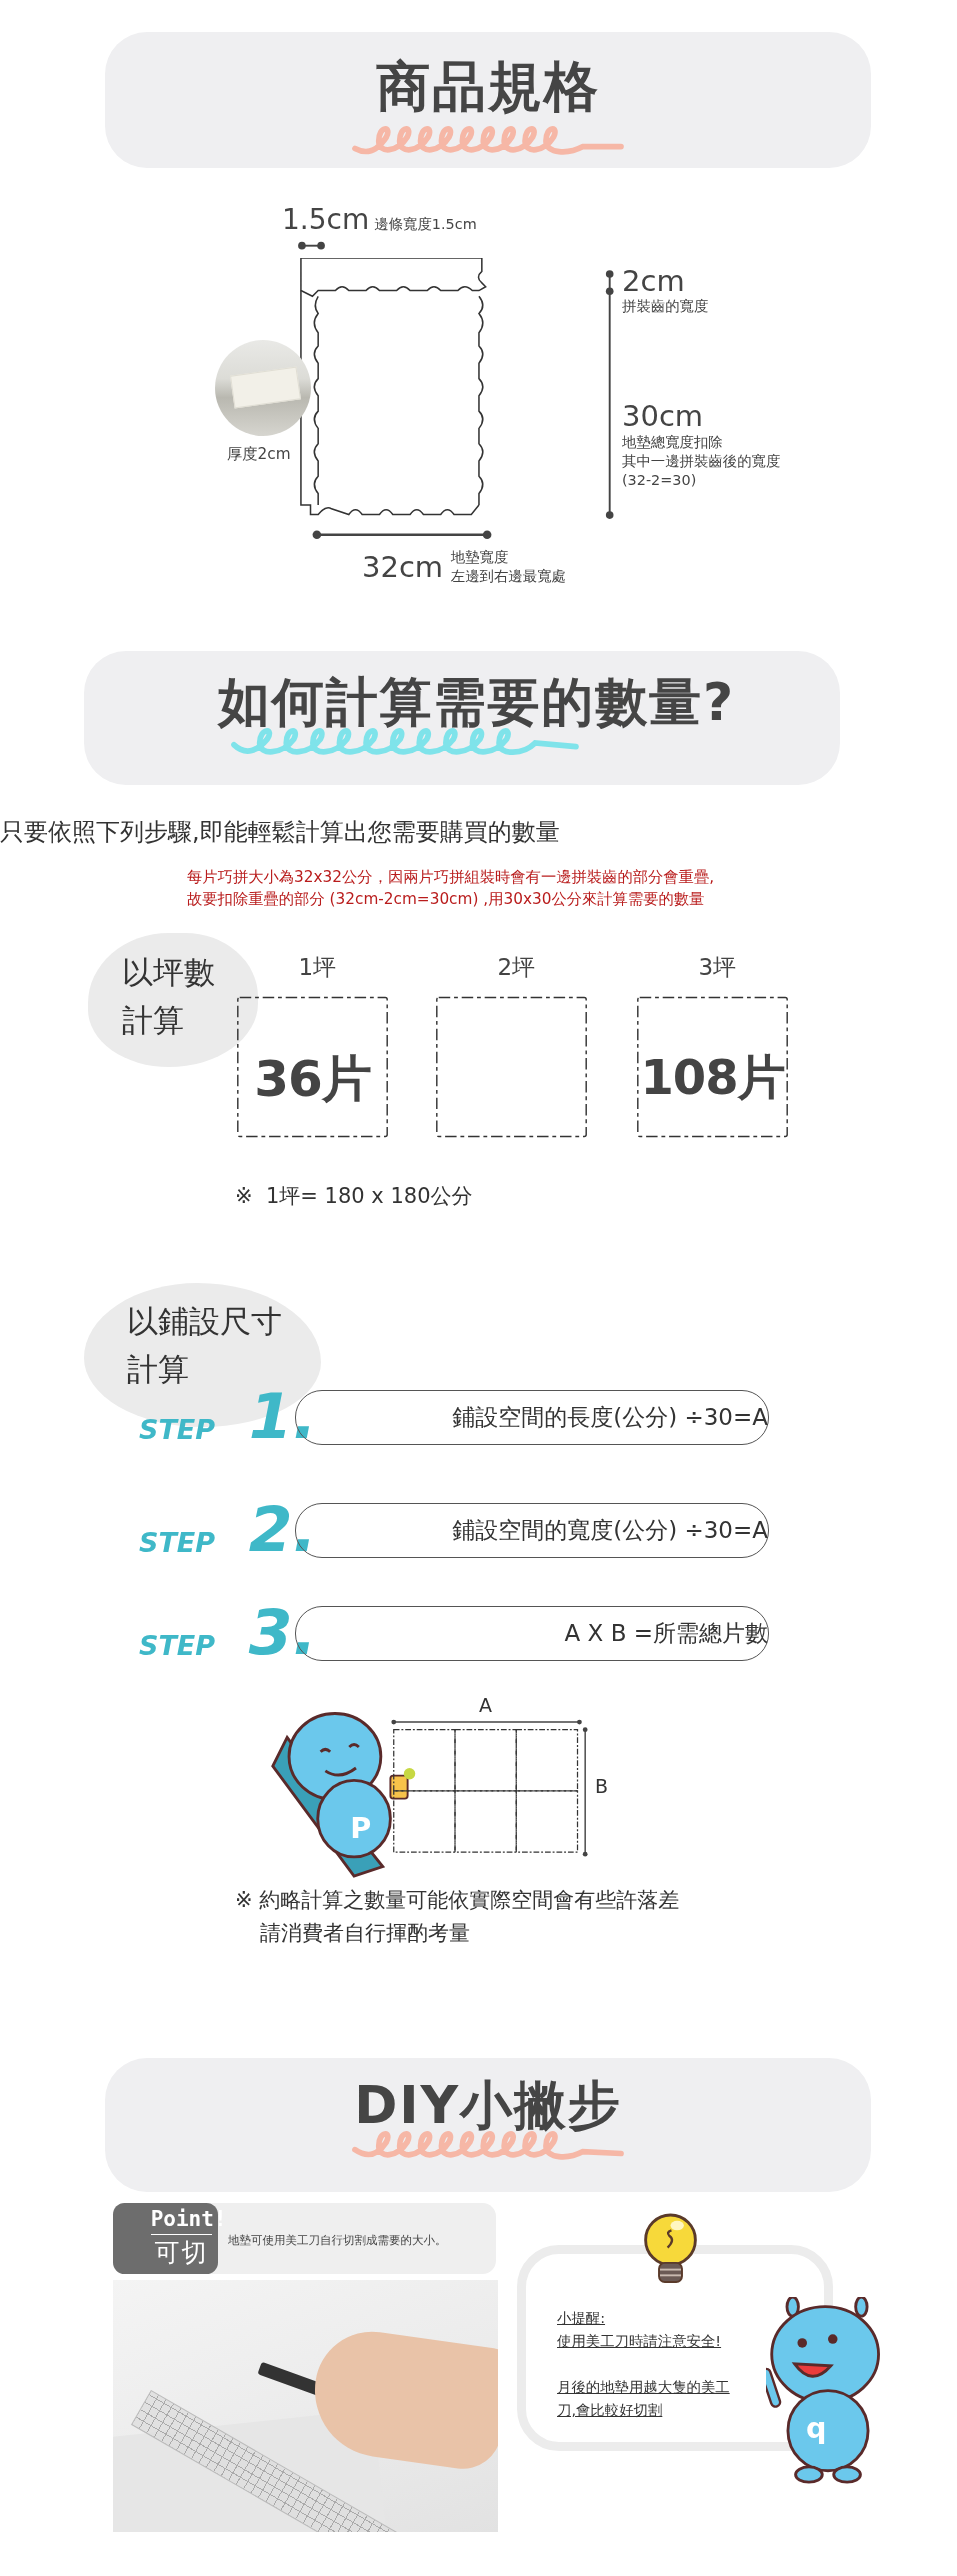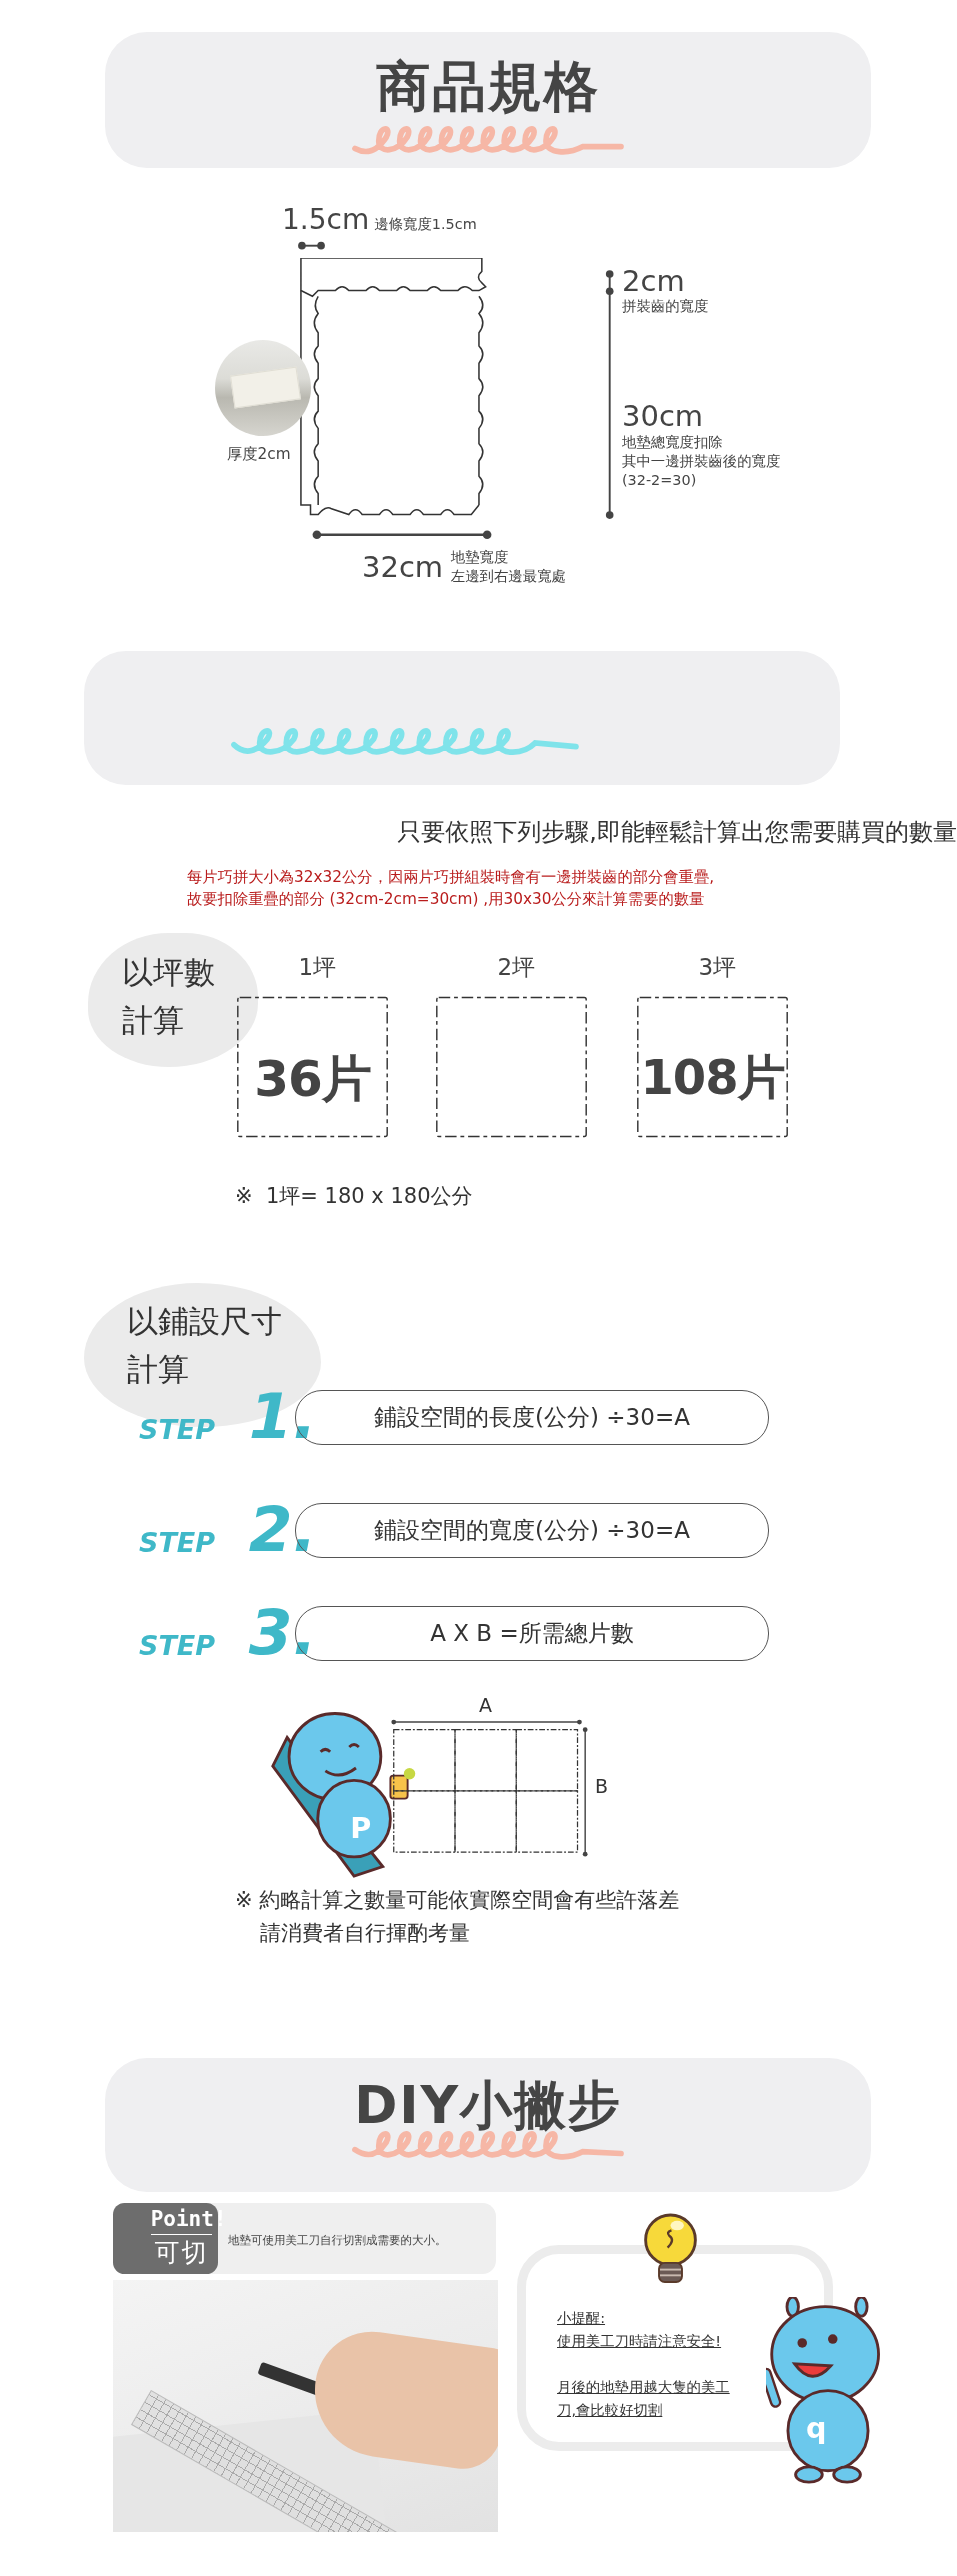--- a/index.html
+++ b/index.html
@@ -7,21 +7,21 @@
   .abs { position: absolute; }
   .banner { position: absolute; background: #efeff1; border-radius: 42px; }
   .banner-title { position: absolute; left: 0; right: 0; text-align: center; font-weight: bold; color: #454545; letter-spacing: 1.9px; }
   .squiggle { position: absolute; }
   .dim-big { font-size: 29px; color: #444; }
   .dim-small { font-size: 14.4px; color: #444; line-height: 19px; }
   .txt { color: #333; }
   .blob { position: absolute; background: #ebebeb; }
   .tile-num { position: absolute; left: 0; right: 0; text-align: center; font-weight: bold; font-size: 50px; color: #444; letter-spacing: -1px; }
   .step-label { position: absolute; color: #3fb8c8; font-weight: bold; font-style: italic; font-family: "DejaVu Sans", sans-serif; gap: 28px; }
-  .step-pill { position: absolute; border: 1.4px solid #555; border-radius: 27px; text-align: center; font-size: 23px; color: #333; }
+  .step-pill { position: absolute; border: 1.4px solid #555; border-radius: 27px; text-align: right; font-size: 23px; color: #333; }
   .point-bar { position: absolute; background: #efefef; border-radius: 13.4px; }
   .point-badge { position: absolute; background: #6d6d6d; border-radius: 11.5px; color: #fff; text-align: center; }
   .tip-box { position: absolute; border: 9.6px solid #ececec; border-radius: 42px; background: #fff; }
 </style>
 </head>
 <body>
 
 <div class="banner" style="left:105px; top:32px; width:766px; height:136px;">
   <div class="banner-title" style="top:19px; font-size:54px;">商品規格</div>
   <svg class="squiggle" style="left:244px; top:88px;" width="278" height="38" viewBox="0 0 290 40">
@@ -78,26 +78,27 @@
     <div class="dim-small">左邊到右邊最寬處</div>
   </div>
 </div>
 
 <div class="abs" style="left:215px; top:340px; width:96px; height:96px; border-radius:50%; background:linear-gradient(180deg,#e9e9e6 0%,#dcdcd7 40%,#b9b8b0 60%,#d6d5cf 100%); overflow:hidden;">
   <div style="position:absolute; left:17px; top:31px; width:67px; height:33px; background:#f2f0e8; transform:rotate(-8deg); border:1px solid #e0ded4;"></div>
 </div>
 <div class="abs dim-small" style="left:227px; top:445px; font-size:15.3px;">厚度2cm</div>
 
 <div class="banner" style="left:84px; top:651px; width:756px; height:134px;">
+  <div class="banner-title" style="top:17px; font-size:52px; padding-left:29px;">如何計算需要的數量?</div>
   <svg class="squiggle" style="left:144px; top:71px;" width="354" height="38" viewBox="0 0 370 40">
     <path d="M5 24 C 18 36, 30 30, 40 18 C 48 6, 32 6, 32 22 C 32 36, 56 34, 68 18 C 74 6, 60 6, 60 22 C 60 36, 84 34, 96 18 C 102 6, 88 6, 88 22 C 88 36, 112 34, 124 18 C 130 6, 116 6, 116 22 C 116 36, 140 34, 152 18 C 158 6, 144 6, 144 22 C 144 36, 168 34, 180 18 C 186 6, 172 6, 172 22 C 172 36, 196 34, 208 18 C 214 6, 200 6, 200 22 C 200 36, 224 34, 236 18 C 242 6, 228 6, 228 22 C 228 36, 252 34, 264 18 C 270 6, 256 6, 256 22 C 256 36, 280 34, 292 18 C 298 6, 284 6, 284 22 C 284 36, 310 34, 322 22 L 365 26" fill="none" stroke="#7fe3ea" stroke-width="6" stroke-linecap="round"></path>
   </svg>
 </div>
 
-<div class="abs txt" style="left:0; right:0; top:816px; text-align:right; font-size:24px; color:#333;">只要依照下列步驟,即能輕鬆計算出您需要購買的數量</div>
+<div class="abs txt" style="left:0; right:0; top:816px; text-align:left; font-size:24px; color:#333;">只要依照下列步驟,即能輕鬆計算出您需要購買的數量</div>
 <div class="abs txt" style="left:187px; top:866px; font-size:15.3px; line-height:22px; color:#b91c1c;">
   <div>每片巧拼大小為32x32公分，因兩片巧拼組裝時會有一邊拼裝齒的部分會重疊,</div>
   <div>故要扣除重疊的部分 (32cm-2cm=30cm) ,用30x30公分來計算需要的數量</div>
 </div>
 
 <div class="blob" style="left:88px; top:933px; width:170px; height:134px; border-radius:50% 45% 55% 50% / 55% 50% 50% 45%;"></div>
 <div class="abs" style="left:122px; top:948px; font-size:31px; line-height:48px; color:#333;">
   <div>以坪數</div>
   <div>計算</div>
 </div>

